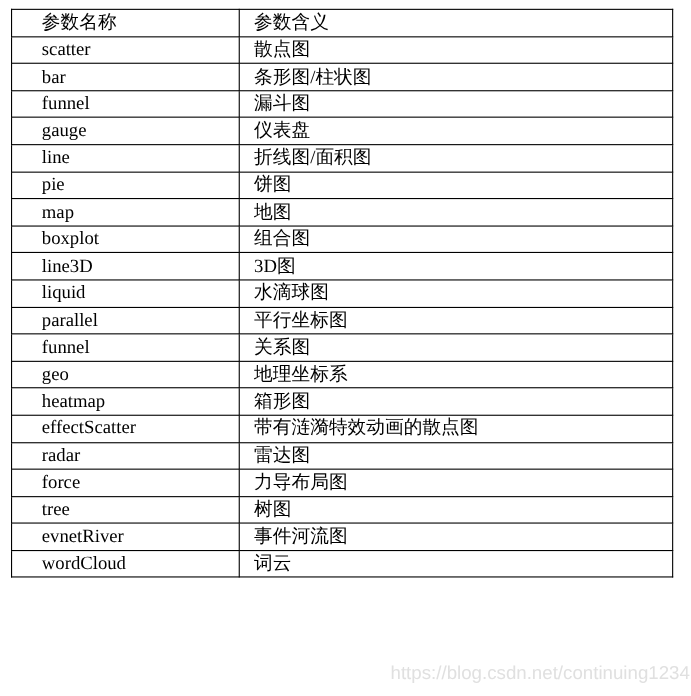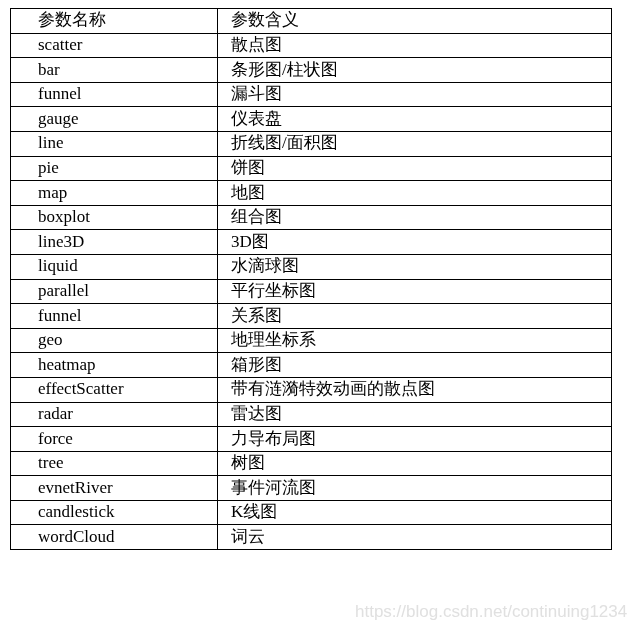--- a/index.html
+++ b/index.html
@@ -141,21 +141,17 @@
       </tr>
       <tr>
         <td class="col-name">tree</td>
         <td class="col-meaning">树图</td>
       </tr>
       <tr>
         <td class="col-name">evnetRiver</td>
         <td class="col-meaning">事件河流图</td>
       </tr>
       <tr>
-        <td class="col-name">candlestick</td>
-        <td class="col-meaning">K线图</td>
-      </tr>
-      <tr>
         <td class="col-name">wordCloud</td>
         <td class="col-meaning">词云</td>
       </tr>
     </tbody>
 </table>
 
 </body></html>

